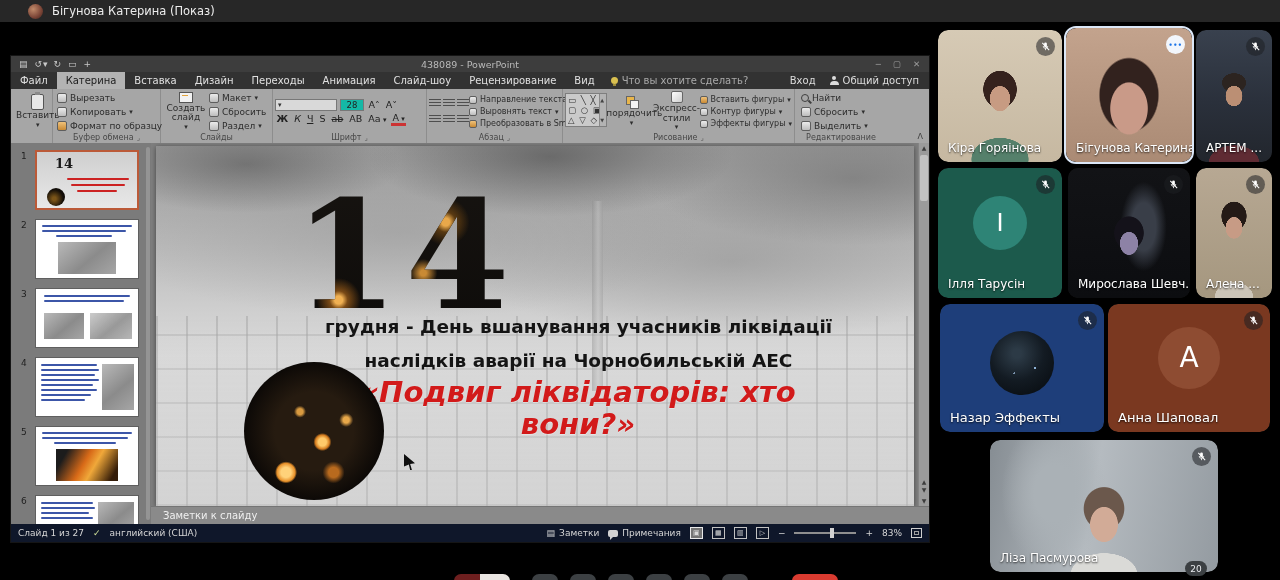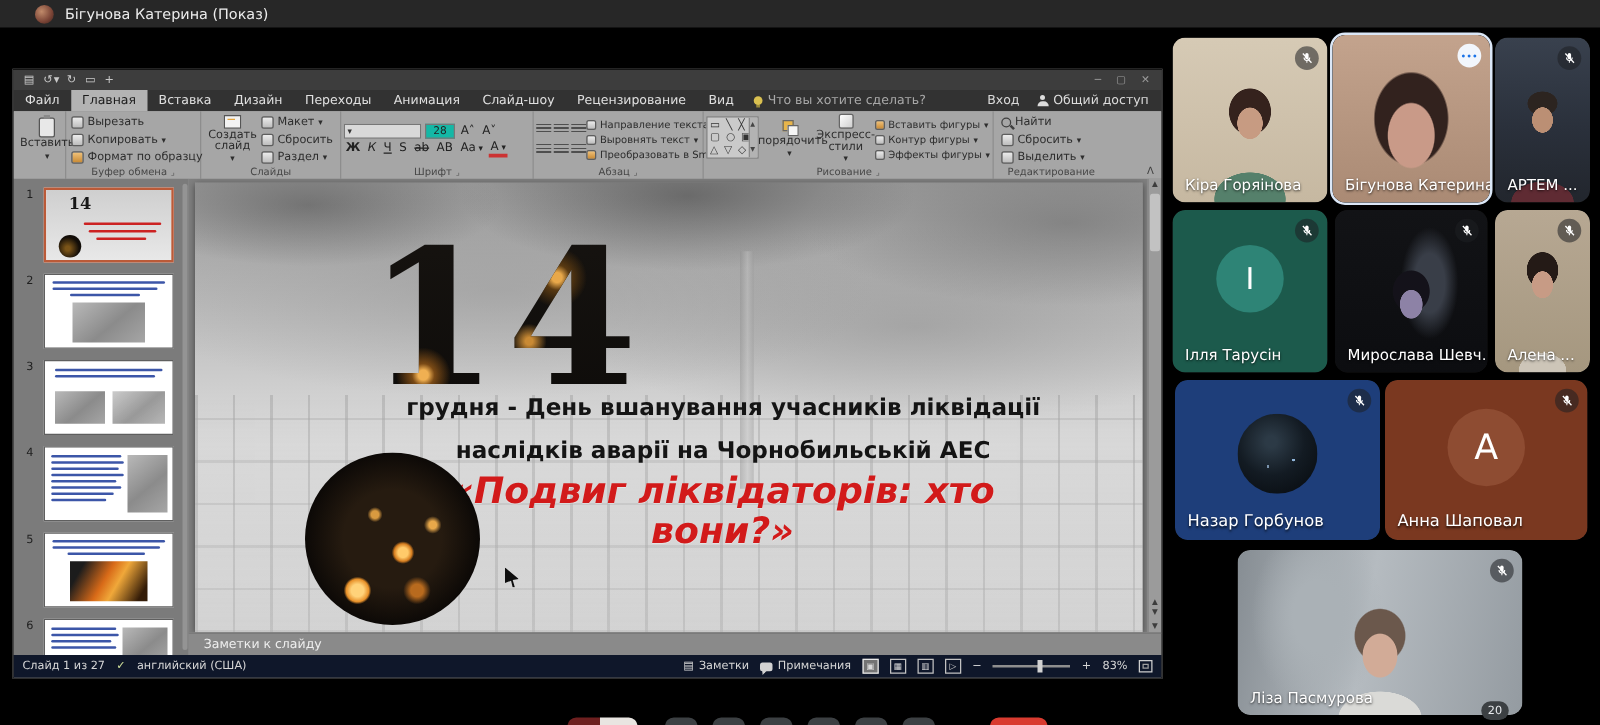--- a/index.html
+++ b/index.html
@@ -222,30 +222,31 @@
   <div class="ppt">
 
     <div class="titlebar">
       <div class="qat">
         <span class="qat-save"></span>
         <span class="qat-undo"></span>
         <span class="qat-redo"></span>
         <span class="qat-present"></span>
         <span class="qat-more"></span>
       </div>
+      <div class="title-text">438089 - PowerPoint</div>
       <div class="winctl">
         <span class="wc-min"></span>
         <span class="wc-max"></span>
         <span class="wc-close"></span>
       </div>
     </div>
 
     <div class="tabrow">
       <span class="tab">Файл</span>
-      <span class="tab active">Главная</span>
+      <span class="tab active">Катерина</span>
       <span class="tab">Вставка</span>
       <span class="tab">Дизайн</span>
       <span class="tab">Переходы</span>
       <span class="tab">Анимация</span>
       <span class="tab">Слайд-шоу</span>
       <span class="tab">Рецензирование</span>
       <span class="tab">Вид</span>
       <span class="assist">
         <span class="bulb"></span>
         <span>Что вы хотите сделать?</span>
@@ -625,21 +626,21 @@
     <div class="vid" style="background: rgb(30, 62, 122);"></div>
     <div class="photo-avatar"></div>
     <div class="mic-badge">
       <svg width="11" height="11" viewBox="0 0 24 24">
           <path d="M12 14a3 3 0 0 0 3-3V6a3 3 0 0 0-6 0v5a3 3 0 0 0 3 3z" fill="#fff"></path>
           <path d="M17 11a5 5 0 0 1-10 0" stroke="#fff" fill="none" stroke-width="1.8"></path>
           <line x1="12" y1="16" x2="12" y2="20" stroke="#fff" stroke-width="1.8"></line>
           <line x1="5" y1="4" x2="20" y2="20" stroke="#fff" stroke-width="2.2"></line>
         </svg>
     </div>
-    <div class="pname" style="font-size:13px">Назар Горбунов</div>
+    <div class="pname" style="font-size:13px">Назар Эффекты</div>
   </div>
 
   <div class="tile t-anna" style="left:1108px;top:304px;width:162px;height:128px">
     <div class="vid" style="background: rgb(122, 56, 32);"></div>
     <div class="init-avatar" style="width: 62px; height: 62px; font-size: 28px; background: rgb(142, 76, 50);">
       <span>А</span>
     </div>
     <div class="mic-badge">
       <svg width="11" height="11" viewBox="0 0 24 24">
           <path d="M12 14a3 3 0 0 0 3-3V6a3 3 0 0 0-6 0v5a3 3 0 0 0 3 3z" fill="#fff"></path>

